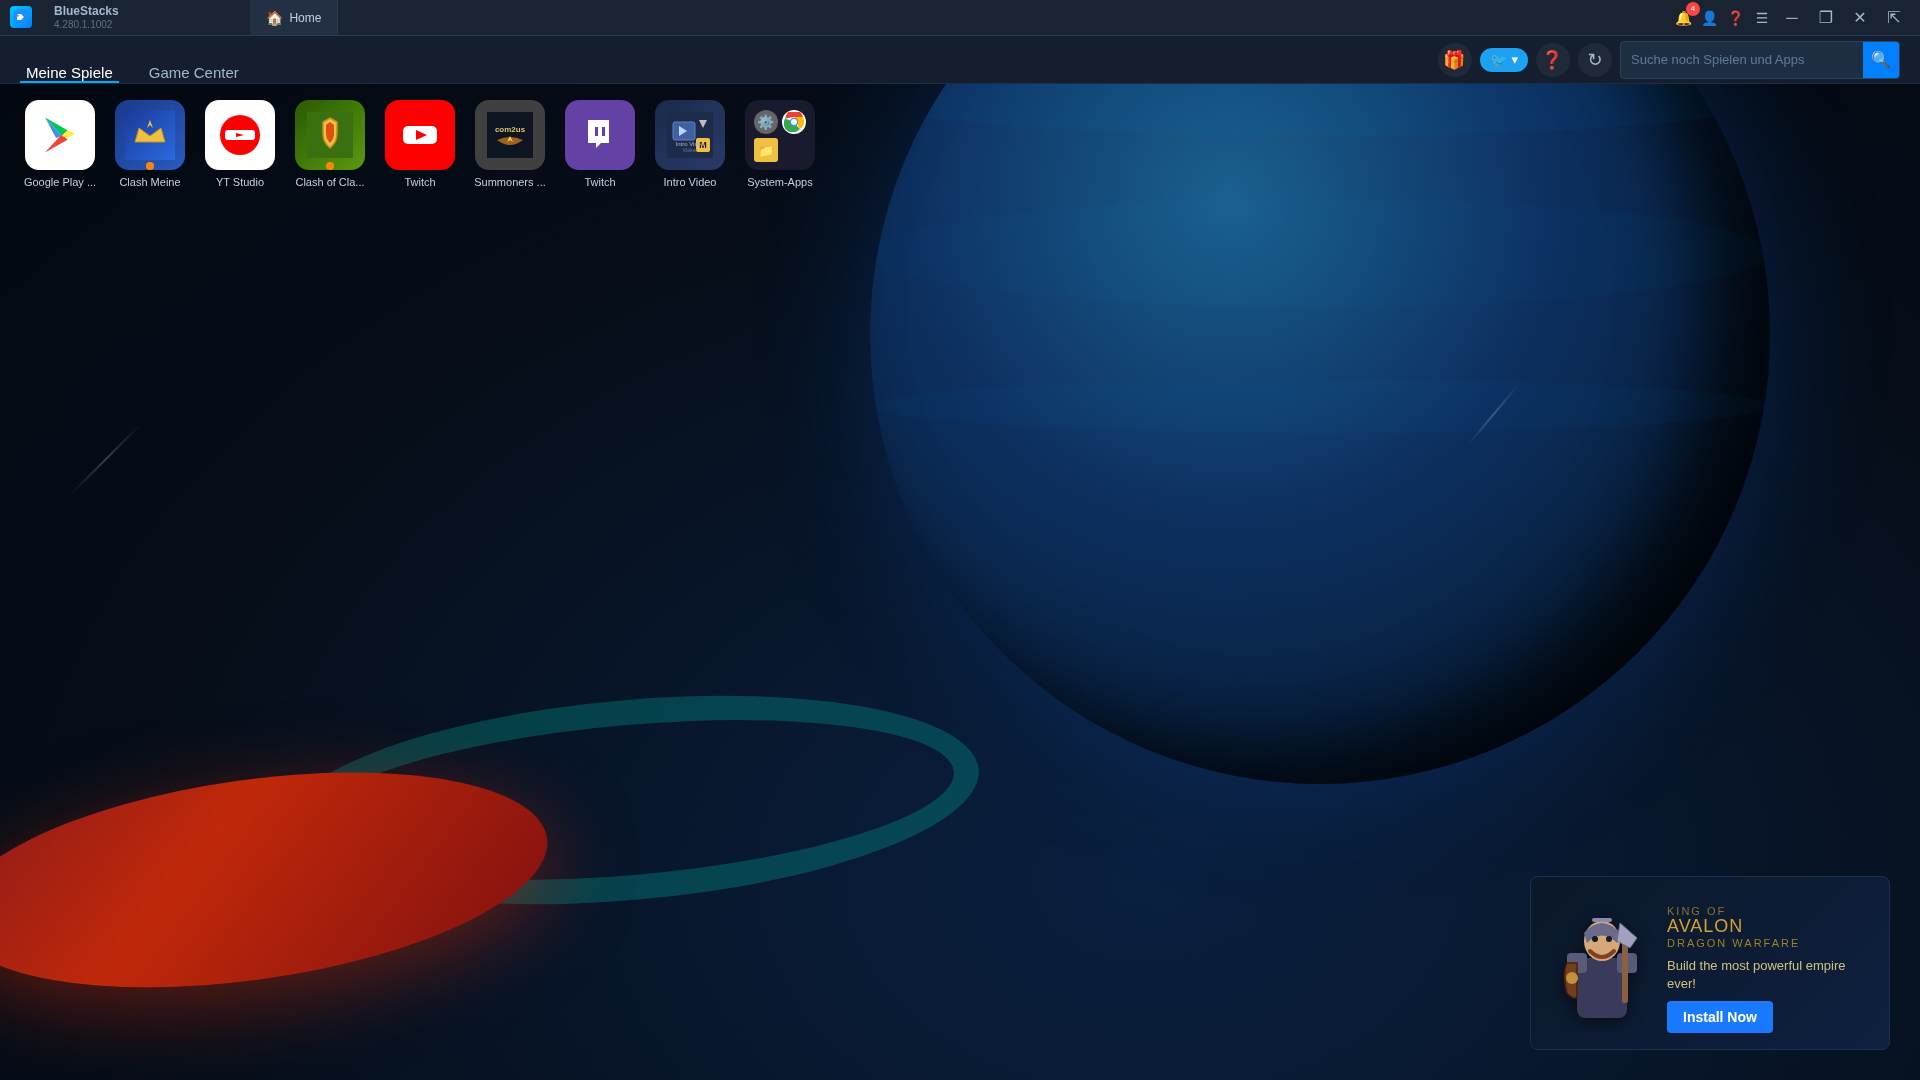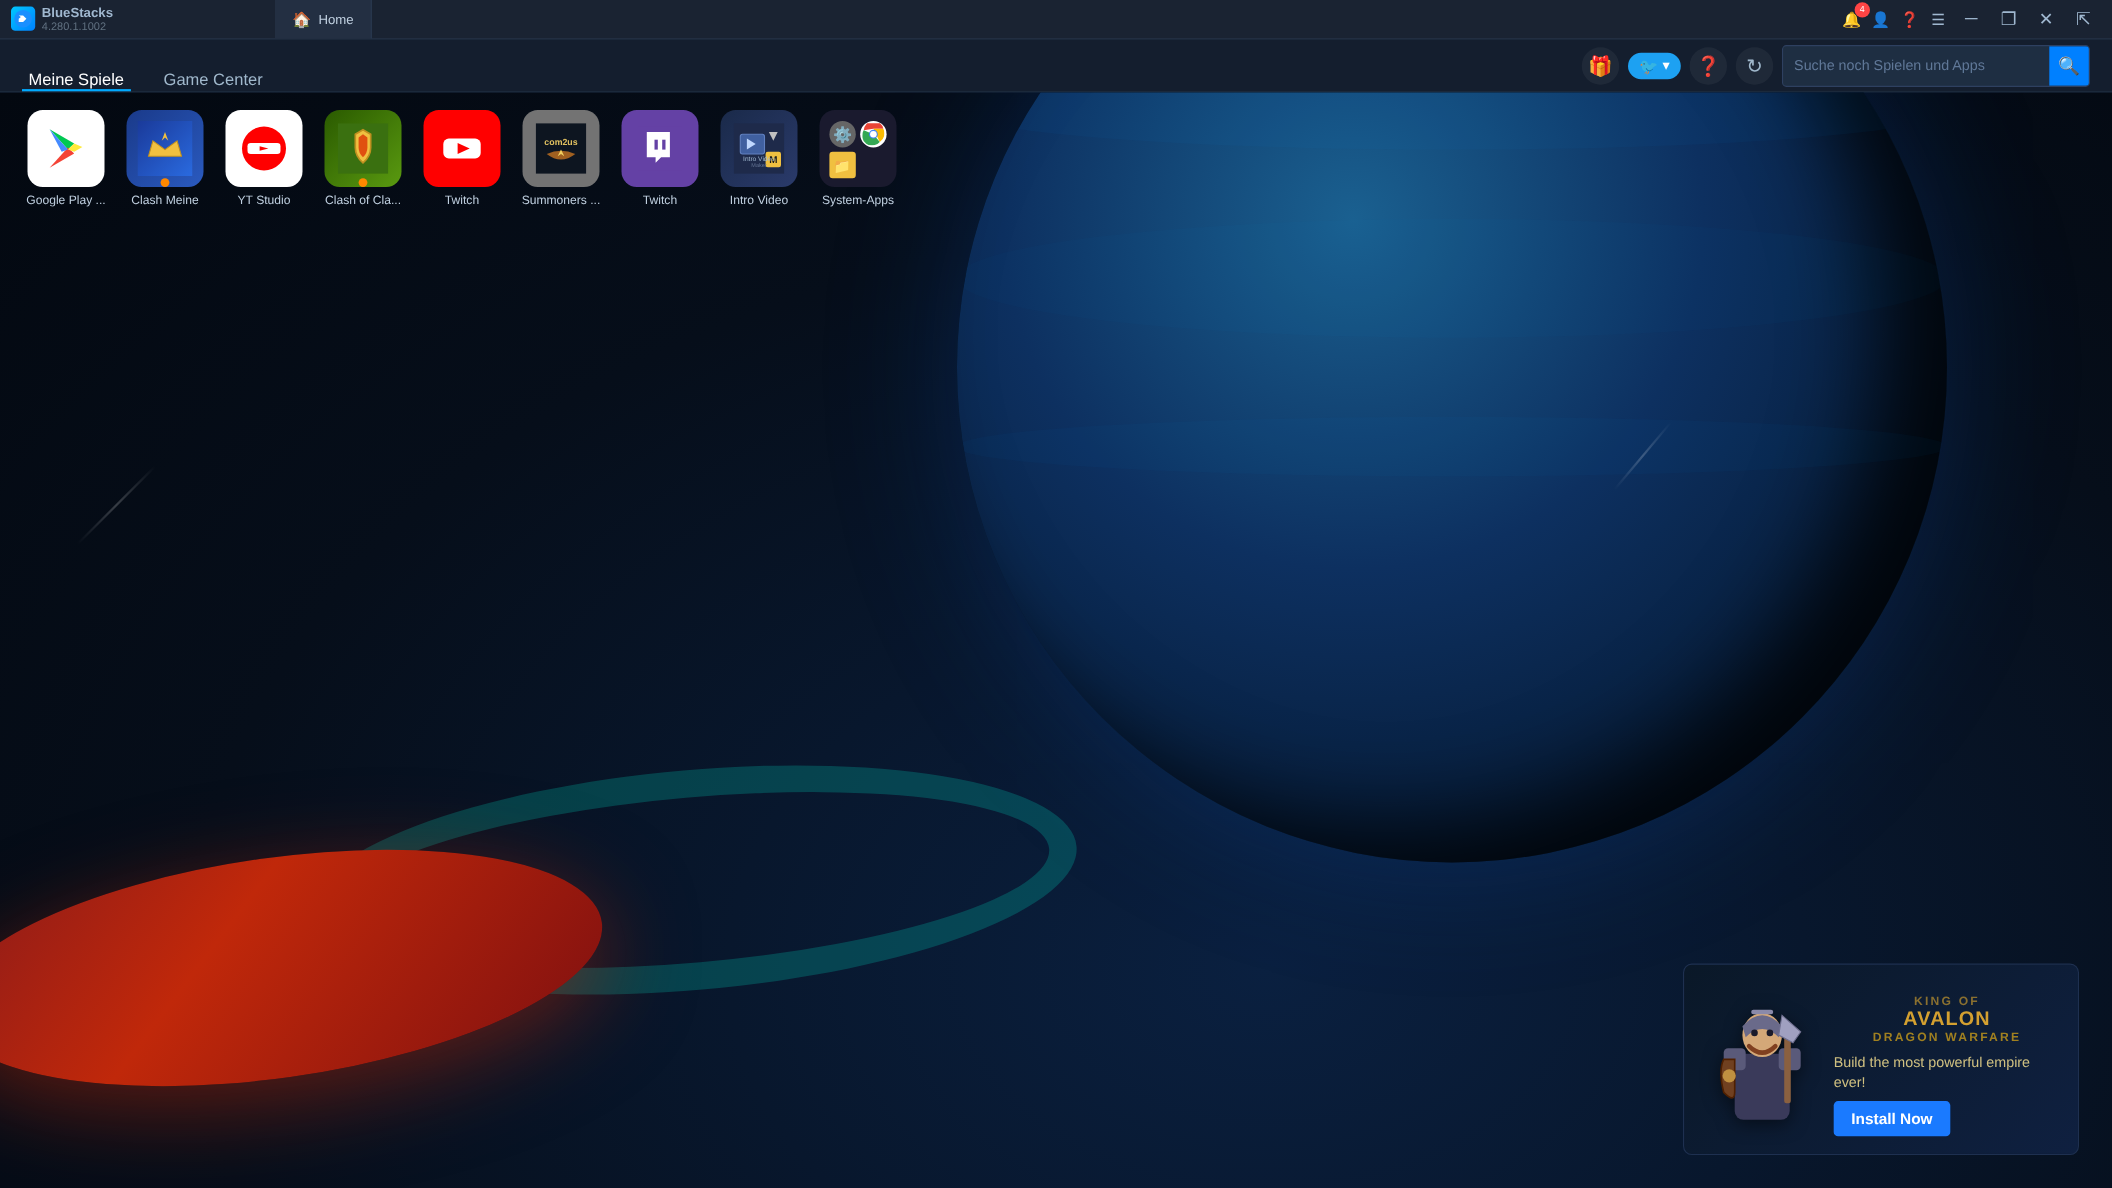--- a/index.html
+++ b/index.html
@@ -18,21 +18,21 @@
       align-items: center;
       height: 36px;
       background: #1a2332;
       border-bottom: 1px solid #2a3a50;
       padding: 0 10px;
       user-select: none;
     }
     #titlebar .logo-area {
       display: flex;
       align-items: center;
-      gap: 6px;
+      gap: 22px;
       min-width: 240px;
     }
     #titlebar .logo-icon {
       width: 22px;
       height: 22px;
       background: linear-gradient(135deg, #00c8ff, #0080ff);
       border-radius: 4px;
       display: flex; align-items: center; justify-content: center;
       font-size: 12px; font-weight: bold; color: #fff;
     }
@@ -407,26 +407,25 @@
       filter: drop-shadow(0 4px 8px rgba(0,0,0,0.5));
     }
     .ad-text-area {
       flex: 1;
       display: flex;
       flex-direction: column;
       gap: 8px;
     }
     .ad-logo {
       font-size: 18px;
-      font-weight: bold;
+      font-weight: normal;
       color: #d4a030;
       line-height: 1.1;
       text-transform: uppercase;
       letter-spacing: 1px;
-      text-align: center;
     }
     .ad-logo span {
       font-size: 11px;
       display: block;
       color: #a08020;
       letter-spacing: 2px;
     }
     .ad-desc {
       font-size: 13px;
       color: #d0c080;
@@ -589,21 +588,21 @@
           <svg width="46" height="46" viewBox="0 0 46 46">
             <rect width="46" height="46" fill="#ff0000" rx="0"></rect>
             <rect x="6" y="14" width="34" height="18" rx="5" fill="#fff"></rect>
             <polygon points="19,18 30,23 19,28" fill="#ff0000"></polygon>
           </svg>
         </div>
         <span class="app-label">Twitch</span>
       </div>
 
       <div class="app-item">
-        <div class="app-icon-wrap icon-summoners" style="background: #737373; position:relative; overflow:hidden;">
+        <div class="app-icon-wrap icon-summoners" style="background: #404040; position:relative; overflow:hidden;">
           <svg width="46" height="46" viewBox="0 0 46 46">
             <rect width="46" height="46" fill="#0d1520"></rect>
 
             <text x="23" y="20" text-anchor="middle" fill="#e0c060" font-size="8" font-weight="bold" font-family="sans-serif">com2us</text>
             <path d="M10 28 Q23 22 36 28 Q23 38 10 28Z" fill="#a06020"></path>
             <path d="M23 24 L26 30 L23 28 L20 30 Z" fill="#f0d060"></path>
           </svg>
         </div>
         <span class="app-label">Summoners ...</span>
       </div>

